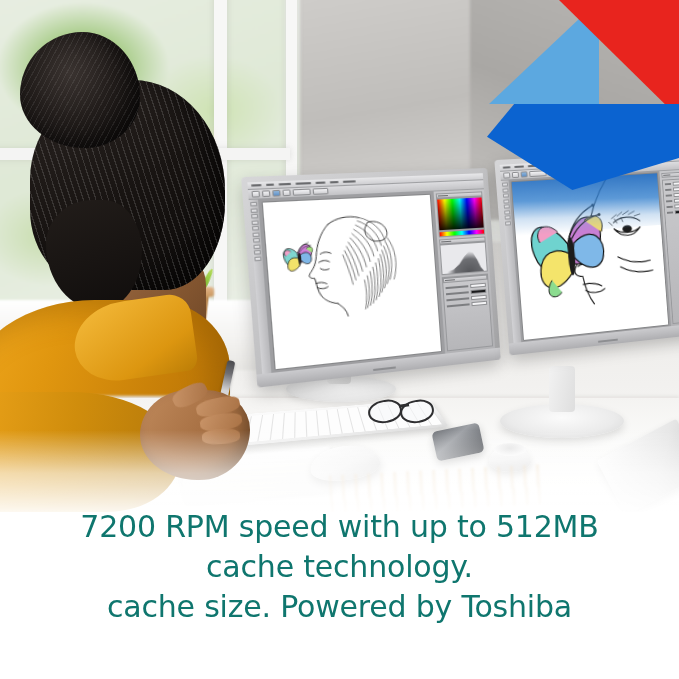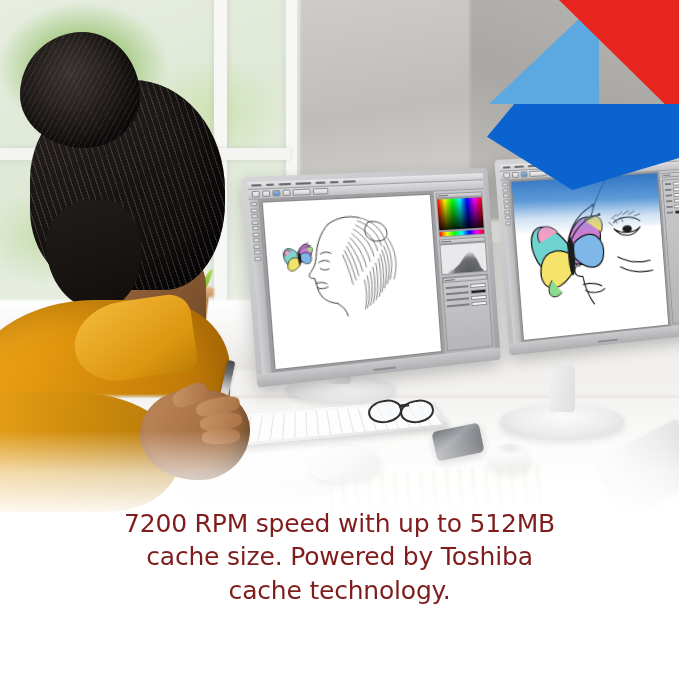--- a/index.html
+++ b/index.html
@@ -454,22 +454,22 @@
     font-size:31px;
     letter-spacing:-0.8px;
     color:#0c0c0c;
     line-height:1.16;
     white-space:nowrap;
   }
   .subcopy {
     margin-top:9px;
     font-family:"DejaVu Sans", sans-serif;
     font-weight:normal;
-    font-size:25px;
-    color:#7f1d1d;
+    font-size:30px;
+    color:#0f766e;
     line-height:1.33;
     letter-spacing:-0.2px;
   }
   .subcopy div { white-space:nowrap; }
 </style>
 </head>
 <body>
 
 <div id="stage" style="--red:#E8241E; --lblue:#5CA8E0; --dblue:#0B63D0;">
 
@@ -800,18 +800,18 @@
       <div class="tri-red"></div>
       <div class="band-blue"></div>
     </div>
 
     <div class="fade"></div>
   </div>
 
   <div class="textblock">
     <div class="subcopy">
       <div>7200 RPM speed with up to 512MB</div>
+      <div>cache technology.</div>
       <div>cache size. Powered by Toshiba</div>
-      <div>cache technology.</div>
     </div>
   </div>
 
 </div>
 
 </body></html>

